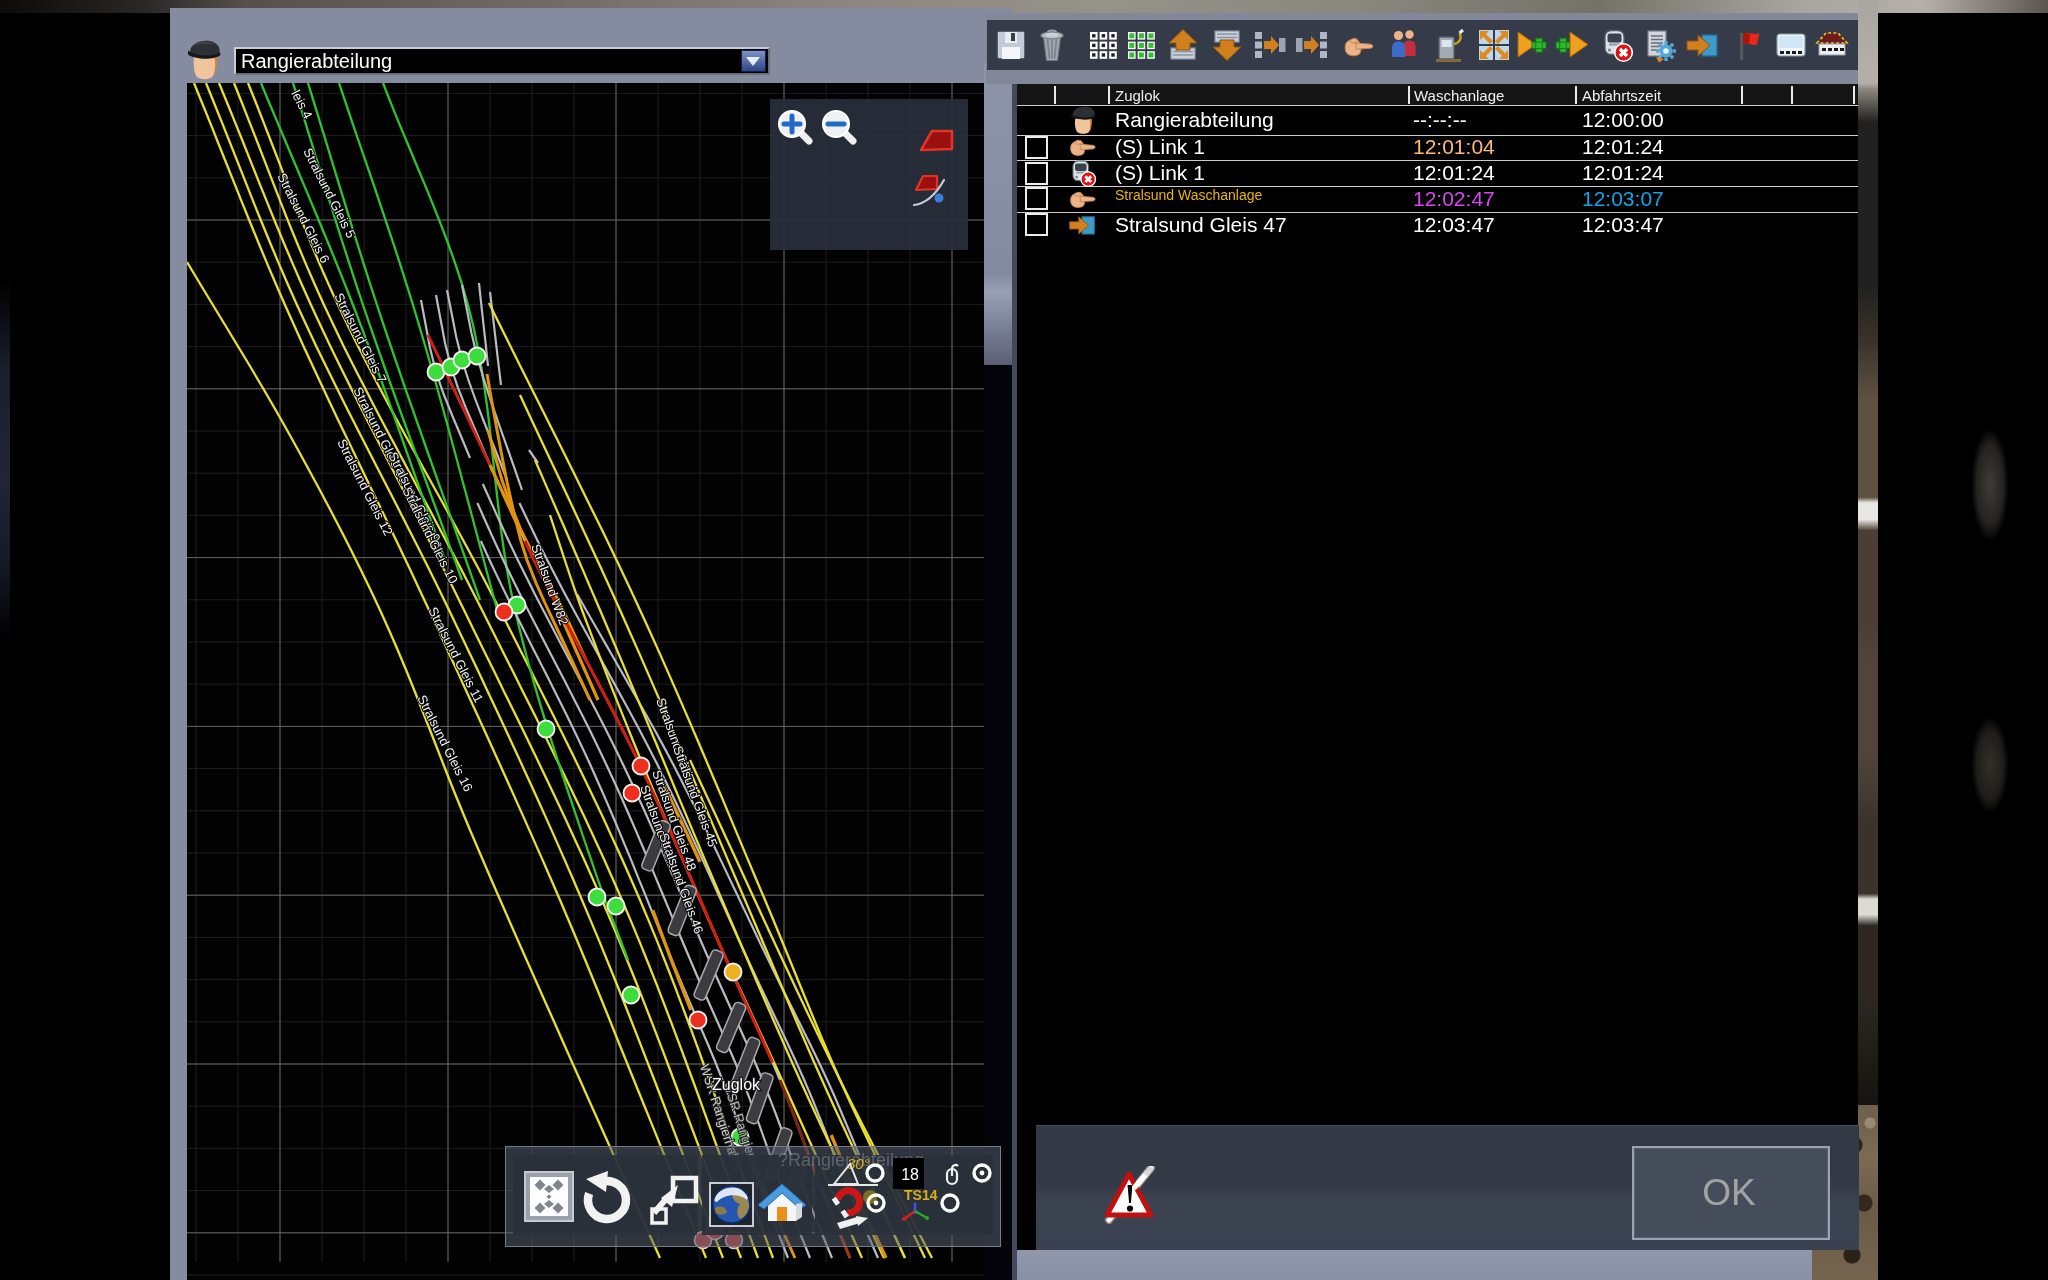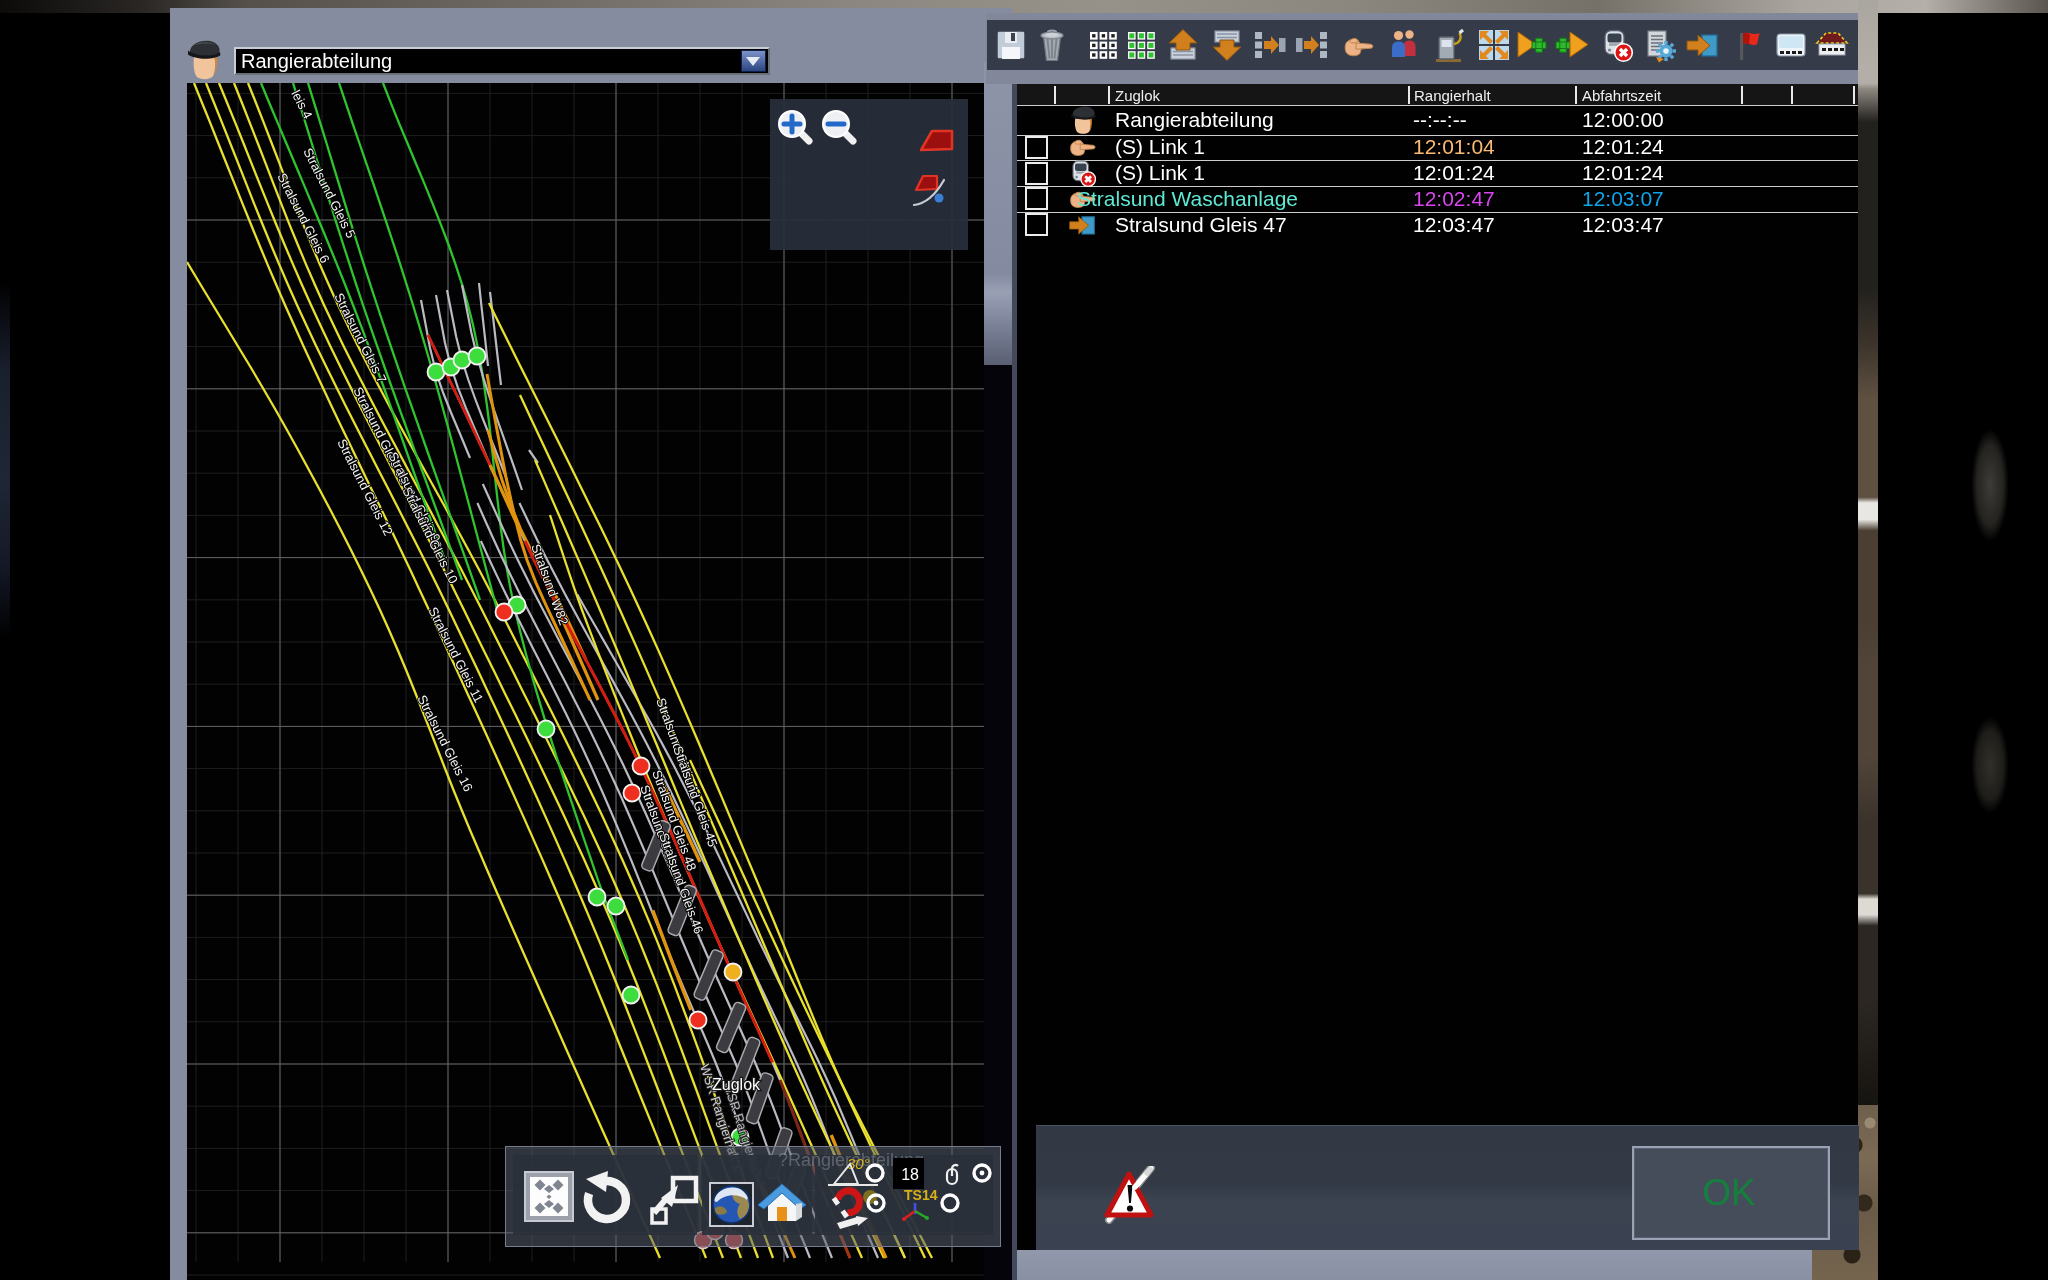--- a/index.html
+++ b/index.html
@@ -420,21 +420,21 @@
 <div class="abs" style="left:1017px;top:1250px;width:795px;height:30px;background:linear-gradient(180deg,#9298ab,#8a90a3);"></div>
 <div class="abs" style="left:1017px;top:84px;width:841px;height:21px;background:#151515;"></div>
 <div class="abs" style="left:1054px;top:86px;width:2px;height:18px;background:#e8e8e8;"></div>
 <div class="abs" style="left:1108px;top:86px;width:2px;height:18px;background:#e8e8e8;"></div>
 <div class="abs" style="left:1408px;top:86px;width:2px;height:18px;background:#e8e8e8;"></div>
 <div class="abs" style="left:1575px;top:86px;width:2px;height:18px;background:#e8e8e8;"></div>
 <div class="abs" style="left:1741px;top:86px;width:2px;height:18px;background:#e8e8e8;"></div>
 <div class="abs" style="left:1791px;top:86px;width:2px;height:18px;background:#e8e8e8;"></div>
 <div class="abs" style="left:1853px;top:86px;width:2px;height:18px;background:#e8e8e8;"></div>
 <div class="abs" style="left:1115px;top:87px;color:#f0f0f0;font-size:15px;">Zuglok</div>
-<div class="abs" style="left:1414px;top:87px;color:#f0f0f0;font-size:15px;">Rangierhalt</div>
+<div class="abs" style="left:1414px;top:87px;color:#f0f0f0;font-size:15px;">Waschanlage</div>
 <div class="abs" style="left:1582px;top:87px;color:#f0f0f0;font-size:15px;">Abfahrtszeit</div>
 <div class="abs" style="left:1017px;top:105.0px;width:841px;height:1px;background:#cdcdcd;"></div>
 <div class="abs" style="left:1017px;top:134.5px;width:841px;height:1px;background:#cdcdcd;"></div>
 <div class="abs" style="left:1017px;top:160.2px;width:841px;height:1px;background:#cdcdcd;"></div>
 <div class="abs" style="left:1017px;top:185.9px;width:841px;height:1px;background:#cdcdcd;"></div>
 <div class="abs" style="left:1017px;top:211.6px;width:841px;height:1px;background:#cdcdcd;"></div>
 <svg class="abs" style="left:1069px;top:104.0px" width="30" height="34" viewBox="0 0 32 36">
       <g transform="scale(0.95)">
         <path d="M7,16 C6,22 7,29 9.5,31.5 C13,34 20,34 22.5,31 C24.5,28 25,20 24,14 Z" fill="#f2c49c"></path>
         <path d="M22,15 C24.5,19 24.5,28 23,31.5 C25.5,28 26.5,19 25,14 Z" fill="#d8862c"></path>
@@ -470,34 +470,34 @@
 <div class="abs" style="left:1413px;top:161.1px;color:#fff;font-size:21px;">12:01:24</div>
 <div class="abs" style="left:1582px;top:161.1px;color:#fff;font-size:21px;">12:01:24</div>
 <div class="abs" style="left:1025px;top:187.3px;width:23px;height:23px;border:2px solid #ececec;background:#000;box-sizing:border-box;"></div>
 <svg class="abs" style="left:1067px;top:182.8px" width="30" height="30" viewBox="0 0 34 34">
       <g fill="#eeb287" stroke="#bd854d" stroke-width="1">
         <path d="M6,14 C3.5,16 3.5,23 6,25.5 C9,28.5 16,28.5 19,25.5 L21,18 L17,12.5 C13,10.5 9,11 6,14 Z"></path>
         <path d="M15,15 L29.5,16.2 C32.5,16.5 32.5,20.1 29.5,20.3 L15,21.2 Z"></path>
         <path d="M8.5,13.5 C10,10 15.5,9.5 17,12.5 C16,15 10.5,16 8.5,13.5 Z"></path>
       </g>
     </svg>
-<div class="abs" style="left:1077px;top:186.8px;color:#5eead4;font-size:21px;">Stralsund Waschanlage</div>
+<div class="abs" style="left:1115px;top:186.8px;color:#eab308;font-size:14px;">Stralsund Waschanlage</div>
 <div class="abs" style="left:1413px;top:186.8px;color:#d946ef;font-size:21px;">12:02:47</div>
 <div class="abs" style="left:1582px;top:186.8px;color:#0ea5e9;font-size:21px;">12:03:07</div>
 <div class="abs" style="left:1025px;top:213.0px;width:23px;height:23px;border:2px solid #ececec;background:#000;box-sizing:border-box;"></div>
 <svg class="abs" style="left:1068px;top:210.5px" width="28" height="28" viewBox="0 0 34 34">
       <rect x="17" y="7" width="15" height="21" fill="#3f9ac8" stroke="#1f6a96" stroke-width="1.3"></rect>
       <path d="M2,13 L13,13 L13,7 L25,17.5 L13,28 L13,22 L2,22 Z" fill="#d2801e" stroke="#8a5510" stroke-width="1"></path>
     </svg>
 <div class="abs" style="left:1115px;top:212.5px;color:#fff;font-size:21px;">Stralsund Gleis 47</div>
 <div class="abs" style="left:1413px;top:212.5px;color:#fff;font-size:21px;">12:03:47</div>
 <div class="abs" style="left:1582px;top:212.5px;color:#fff;font-size:21px;">12:03:47</div>
 <div class="abs" style="left:1036px;top:1125px;width:823px;height:124px;background:linear-gradient(180deg,#323945 0%,#333a46 46%,#3b4250 60%,#3a4150 100%);border-top:1px solid #49505e;"></div>
 <div class="abs" style="left:1632px;top:1146px;width:198px;height:94px;background:#454d5b;border:2px solid #9ba2b4;box-sizing:border-box;box-shadow:inset 0 0 0 1px #5a6070;"></div>
-<div class="abs" style="left:1632px;top:1172px;width:194px;height:40px;color:#15803d;font-size:37px;text-align:center;">OK</div>
+<div class="abs" style="left:1632px;top:1172px;width:194px;height:40px;color:#a3a3a3;font-size:37px;text-align:center;">OK</div>
 <svg class="abs" style="left:1102px;top:1166px" width="56" height="58" viewBox="0 0 56 58">
 <line x1="49" y1="2" x2="7" y2="54" stroke="#8a8a8a" stroke-width="8" stroke-linecap="round"></line>
 <line x1="49" y1="2" x2="7" y2="54" stroke="#fdfdfd" stroke-width="5" stroke-linecap="round"></line>
 <path d="M27,8 L49,49 L5,49 Z" fill="#fff" stroke="#c01010" stroke-width="5" stroke-linejoin="round"></path>
 <path d="M25.5,19 L30.5,19 L28.9,37 L27.1,37 Z" fill="#0a0a0a"></path>
 <circle cx="28" cy="42.5" r="3.1" fill="#0a0a0a"></circle>
 <line x1="45" y1="7" x2="33" y2="21" stroke="#fdfdfd" stroke-width="5.5" stroke-linecap="round"></line>
 <line x1="45" y1="7" x2="48" y2="3.5" stroke="#d8d8d8" stroke-width="5.5" stroke-linecap="round"></line>
 </svg>
 </div>

